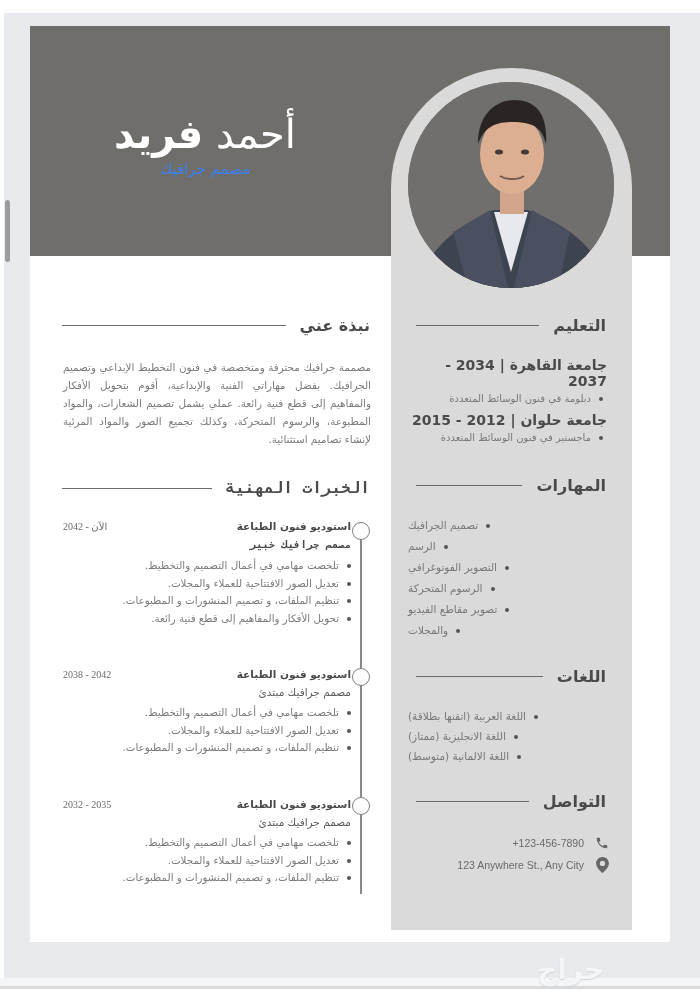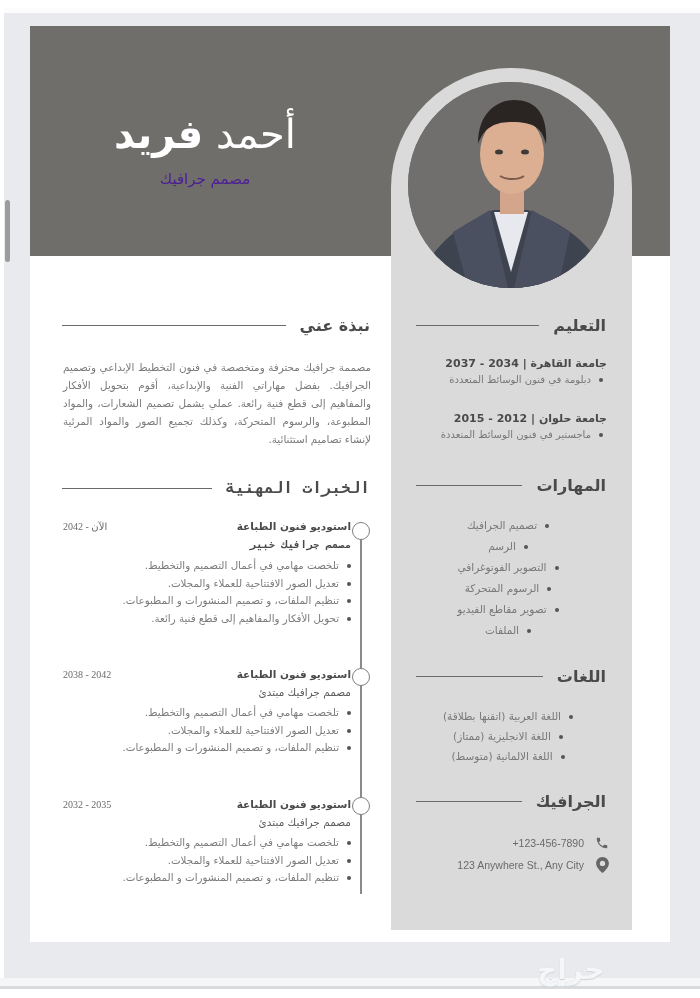--- a/index.html
+++ b/index.html
@@ -15,35 +15,35 @@
     .page { position: absolute; left: 30px; top: 26px; width: 640px; height: 916px; background: #ffffff; overflow: hidden; direction: rtl; }
     .header-band { position: absolute; left: 0; top: 0; width: 640px; height: 230px; background: #6f6e6a; }
 
     .sidebar { position: absolute; left: 361px; top: 42px; width: 241px; height: 862px; background: #dadada; border-radius: 120px 120px 0 0; }
     .photo { position: absolute; left: 378px; top: 56px; width: 206px; height: 206px; border-radius: 50%; overflow: hidden; background: #727170; }
 
     .name-block { position: absolute; left: 60px; top: 84px; width: 230px; text-align: center; color: #ffffff; direction: rtl; }
     .name { font-size: 40px; line-height: 48px; white-space: nowrap; }
     .name .first { font-weight: 300; font-family: "DejaVu Sans", sans-serif; }
     .name .last { font-weight: bold; }
-    .job-title { font-size: 15px; color: #4c1d95; margin-top: 12px; }
+    .job-title { font-size: 15px; color: #3b82f6; margin-top: 2px; }
 
     .sec-head { position: absolute; display: flex; align-items: center; direction: rtl; }
     .sec-head .title { font-size: 16px; font-weight: bold; color: #4a4a4a; white-space: nowrap; }
     .sec-head .rule { height: 1px; background: #6a6a6a; flex: 1; margin-right: 14px; }
 
     .about-text { position: absolute; left: 33px; top: 332px; width: 308px; font-size: 10.4px; line-height: 18px; color: #7a7a7a; text-align: justify; direction: rtl; }
 
     .edu-item { position: absolute; right: 63px; width: 200px; direction: rtl; text-align: right; }
-    .edu-title { font-size: 11px; font-weight: bold; color: #4a4a4a; }
+    .edu-title { font-size: 14px; font-weight: bold; color: #4a4a4a; }
     .edu-detail { font-size: 10px; color: #777; margin-top: 4px; padding-right: 4px; }
     .bullet { display: inline-block; width: 4px; height: 4px; border-radius: 50%; background: #555; margin-left: 8px; vertical-align: middle; }
 
     .side-list { position: absolute; right: 24px; width: 200px; list-style: none; direction: rtl; }
-    .side-list li { font-size: 10.5px; color: #787878; line-height: 21px; text-align: center; }
+    .side-list li { font-size: 10.5px; color: #787878; line-height: 21px; text-align: left; }
 
     .contact { position: absolute; left: 400px; top: 806px; width: 180px; direction: ltr; }
     .contact-row { display: flex; justify-content: flex-end; align-items: center; height: 22px; }
     .contact-row .txt { font-size: 10.5px; color: #6a6a6a; margin-right: 10px; font-family: "Liberation Sans", sans-serif; }
     .contact-row .ico { width: 16px; height: 16px; display: flex; align-items: center; justify-content: center; }
 
     .timeline-line { position: absolute; left: 330px; top: 512px; width: 2px; height: 356px; background: #8a8a8a; }
     .timeline-dot { position: absolute; width: 18px; height: 18px; border-radius: 50%; border: 1.5px solid #808080; background: #ffffff; left: 322px; }
 
     .job { position: absolute; left: 33px; width: 288px; direction: rtl; }
@@ -164,35 +164,35 @@
   <div class="sec-head" style="right:64px; top:450px; width:190px;">
     <span class="title">المهارات</span>
     <span class="rule"></span>
   </div>
   <ul class="side-list" style="top:489px; right:62px;">
     <li><span class="bullet"></span><span>تصميم الجرافيك</span></li>
     <li><span class="bullet"></span><span>الرسم</span></li>
     <li><span class="bullet"></span><span>التصوير الفوتوغرافي</span></li>
     <li><span class="bullet"></span><span>الرسوم المتحركة</span></li>
     <li><span class="bullet"></span><span>تصوير مقاطع الفيديو</span></li>
-    <li><span class="bullet"></span><span>الملفات</span></li>
+    <li><span class="bullet"></span><span>والمجلات</span></li>
   </ul>
 
   <div class="sec-head" style="right:64px; top:641px; width:190px;">
     <span class="title">اللغات</span>
     <span class="rule"></span>
   </div>
   <ul class="side-list" style="top:680px; right:62px;">
     <li style="line-height:20px;"><span class="bullet"></span><span>اللغة العربية   (اتقنها بطلاقة)</span></li>
     <li style="line-height:20px;"><span class="bullet"></span><span>اللغة الانجليزية   (ممتاز)</span></li>
     <li style="line-height:20px;"><span class="bullet"></span><span>اللغة الالمانية   (متوسط)</span></li>
   </ul>
 
   <div class="sec-head" style="right:64px; top:766px; width:190px;">
-    <span class="title">الجرافيك</span>
+    <span class="title">التواصل</span>
     <span class="rule"></span>
   </div>
   <div class="contact" style="left:400px;">
     <div class="contact-row">
       <span class="txt">+123-456-7890</span>
       <span class="ico">
         <svg width="14" height="14" viewBox="0 0 24 24">
             <path d="M6.6 10.8c1.4 2.8 3.8 5.1 6.6 6.6l2.2-2.2c.3-.3.7-.4 1-.2 1.1.4 2.3.6 3.6.6.6 0 1 .4 1 1V20c0 .6-.4 1-1 1C10.6 21 3 13.4 3 4c0-.6.4-1 1-1h3.5c.6 0 1 .4 1 1 0 1.3.2 2.5.6 3.6.1.3 0 .7-.2 1l-2.3 2.2z" fill="#666"></path>
           </svg>
       </span>

